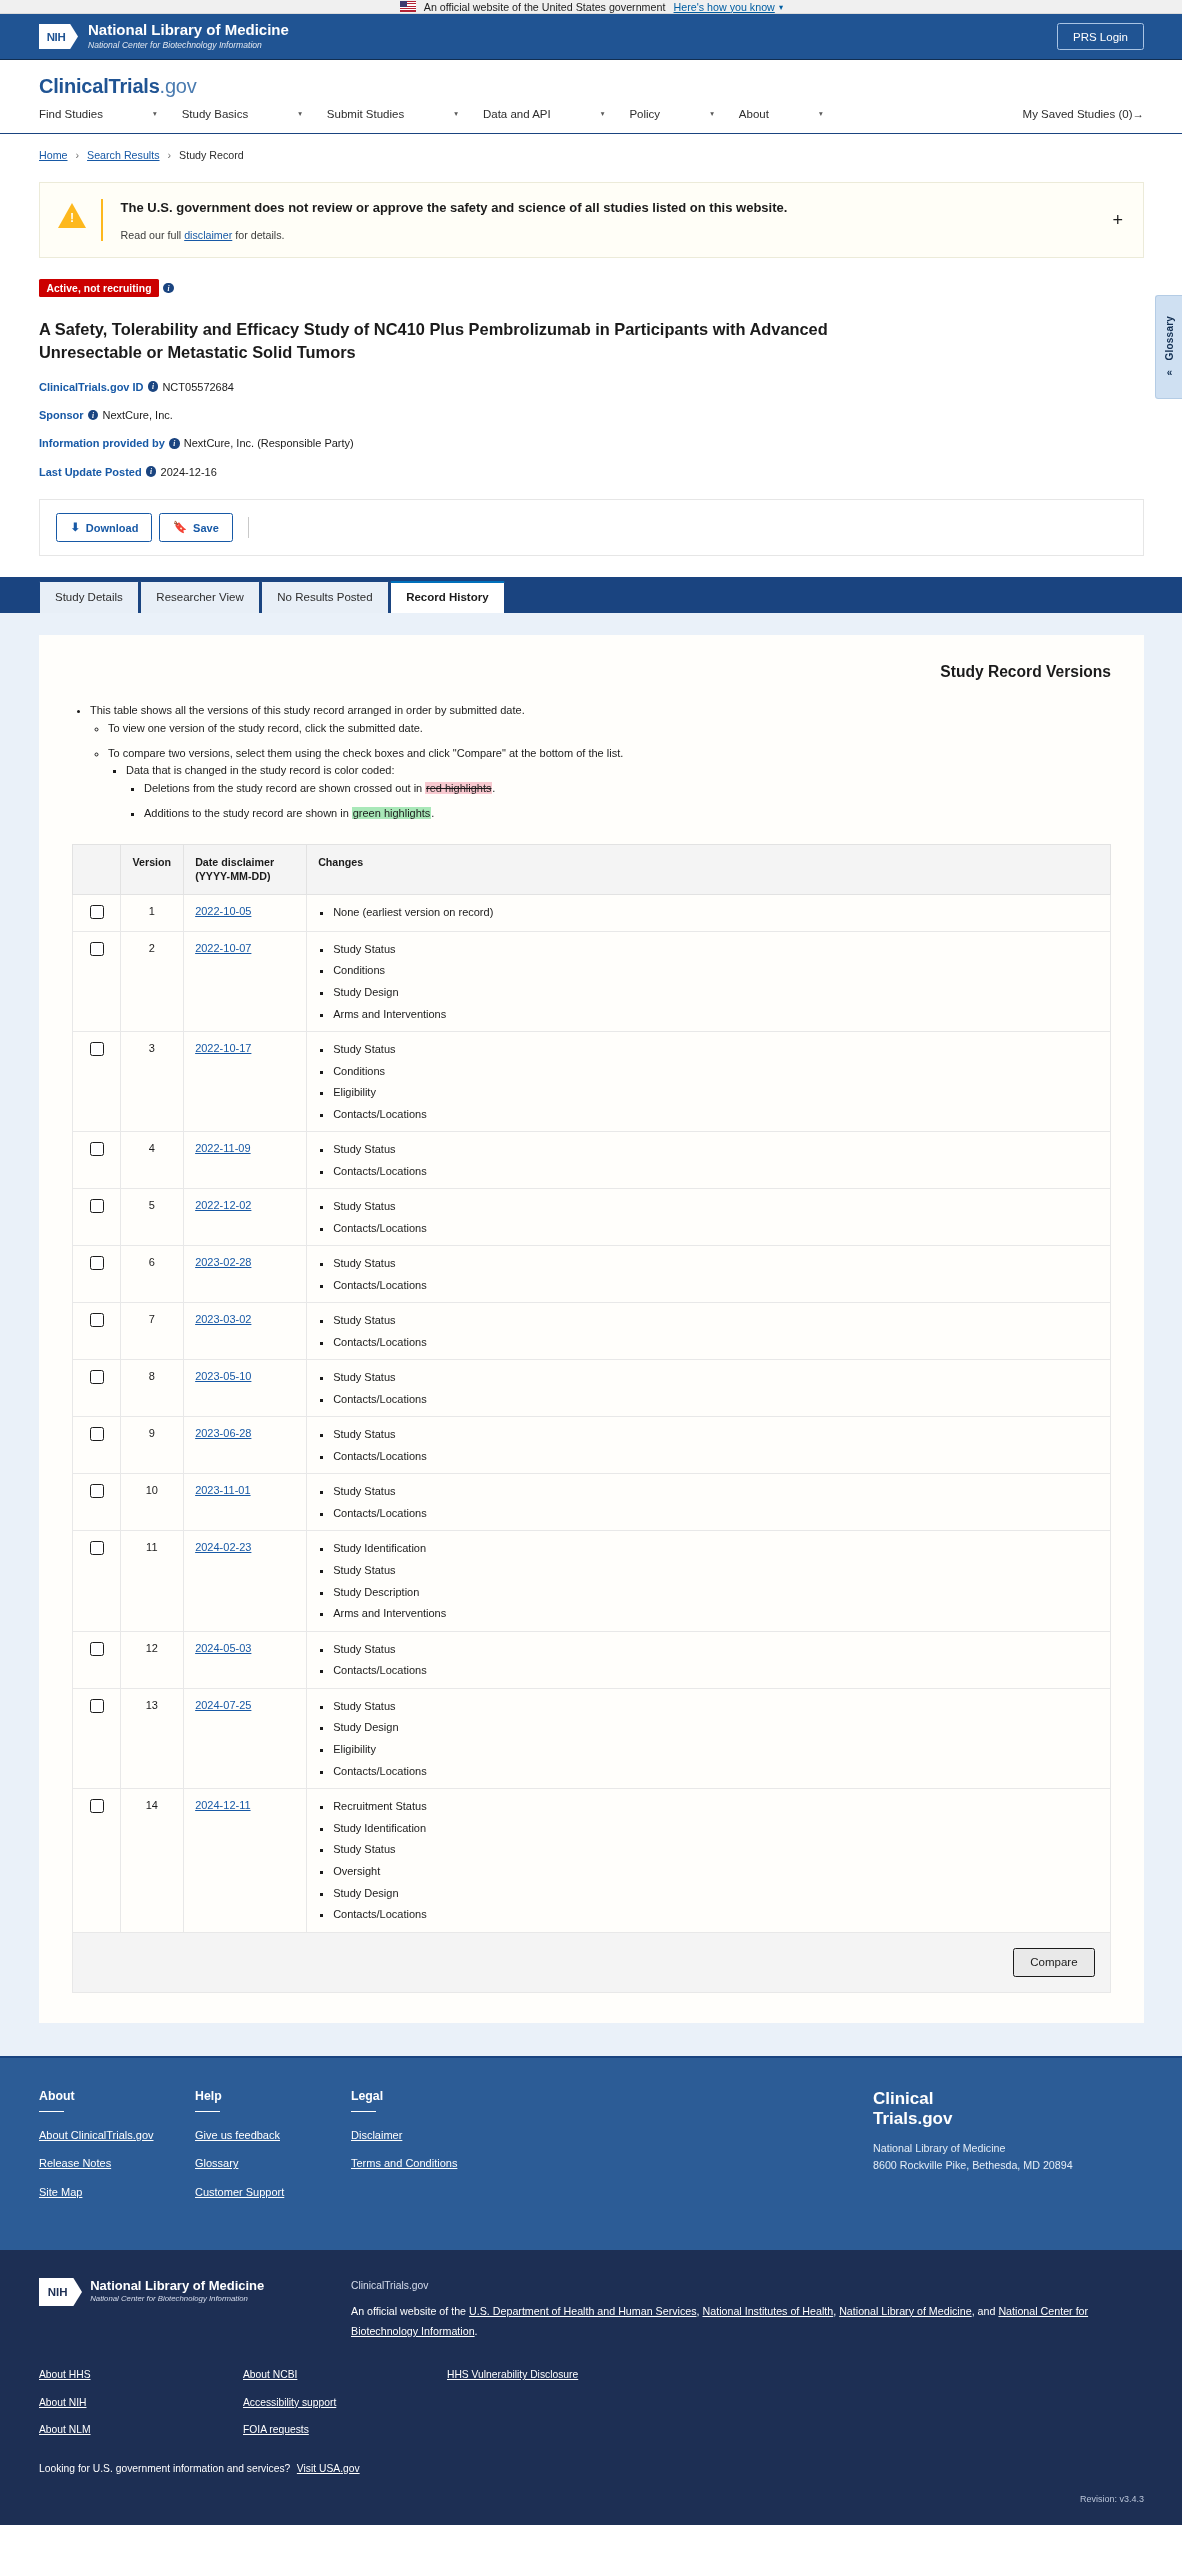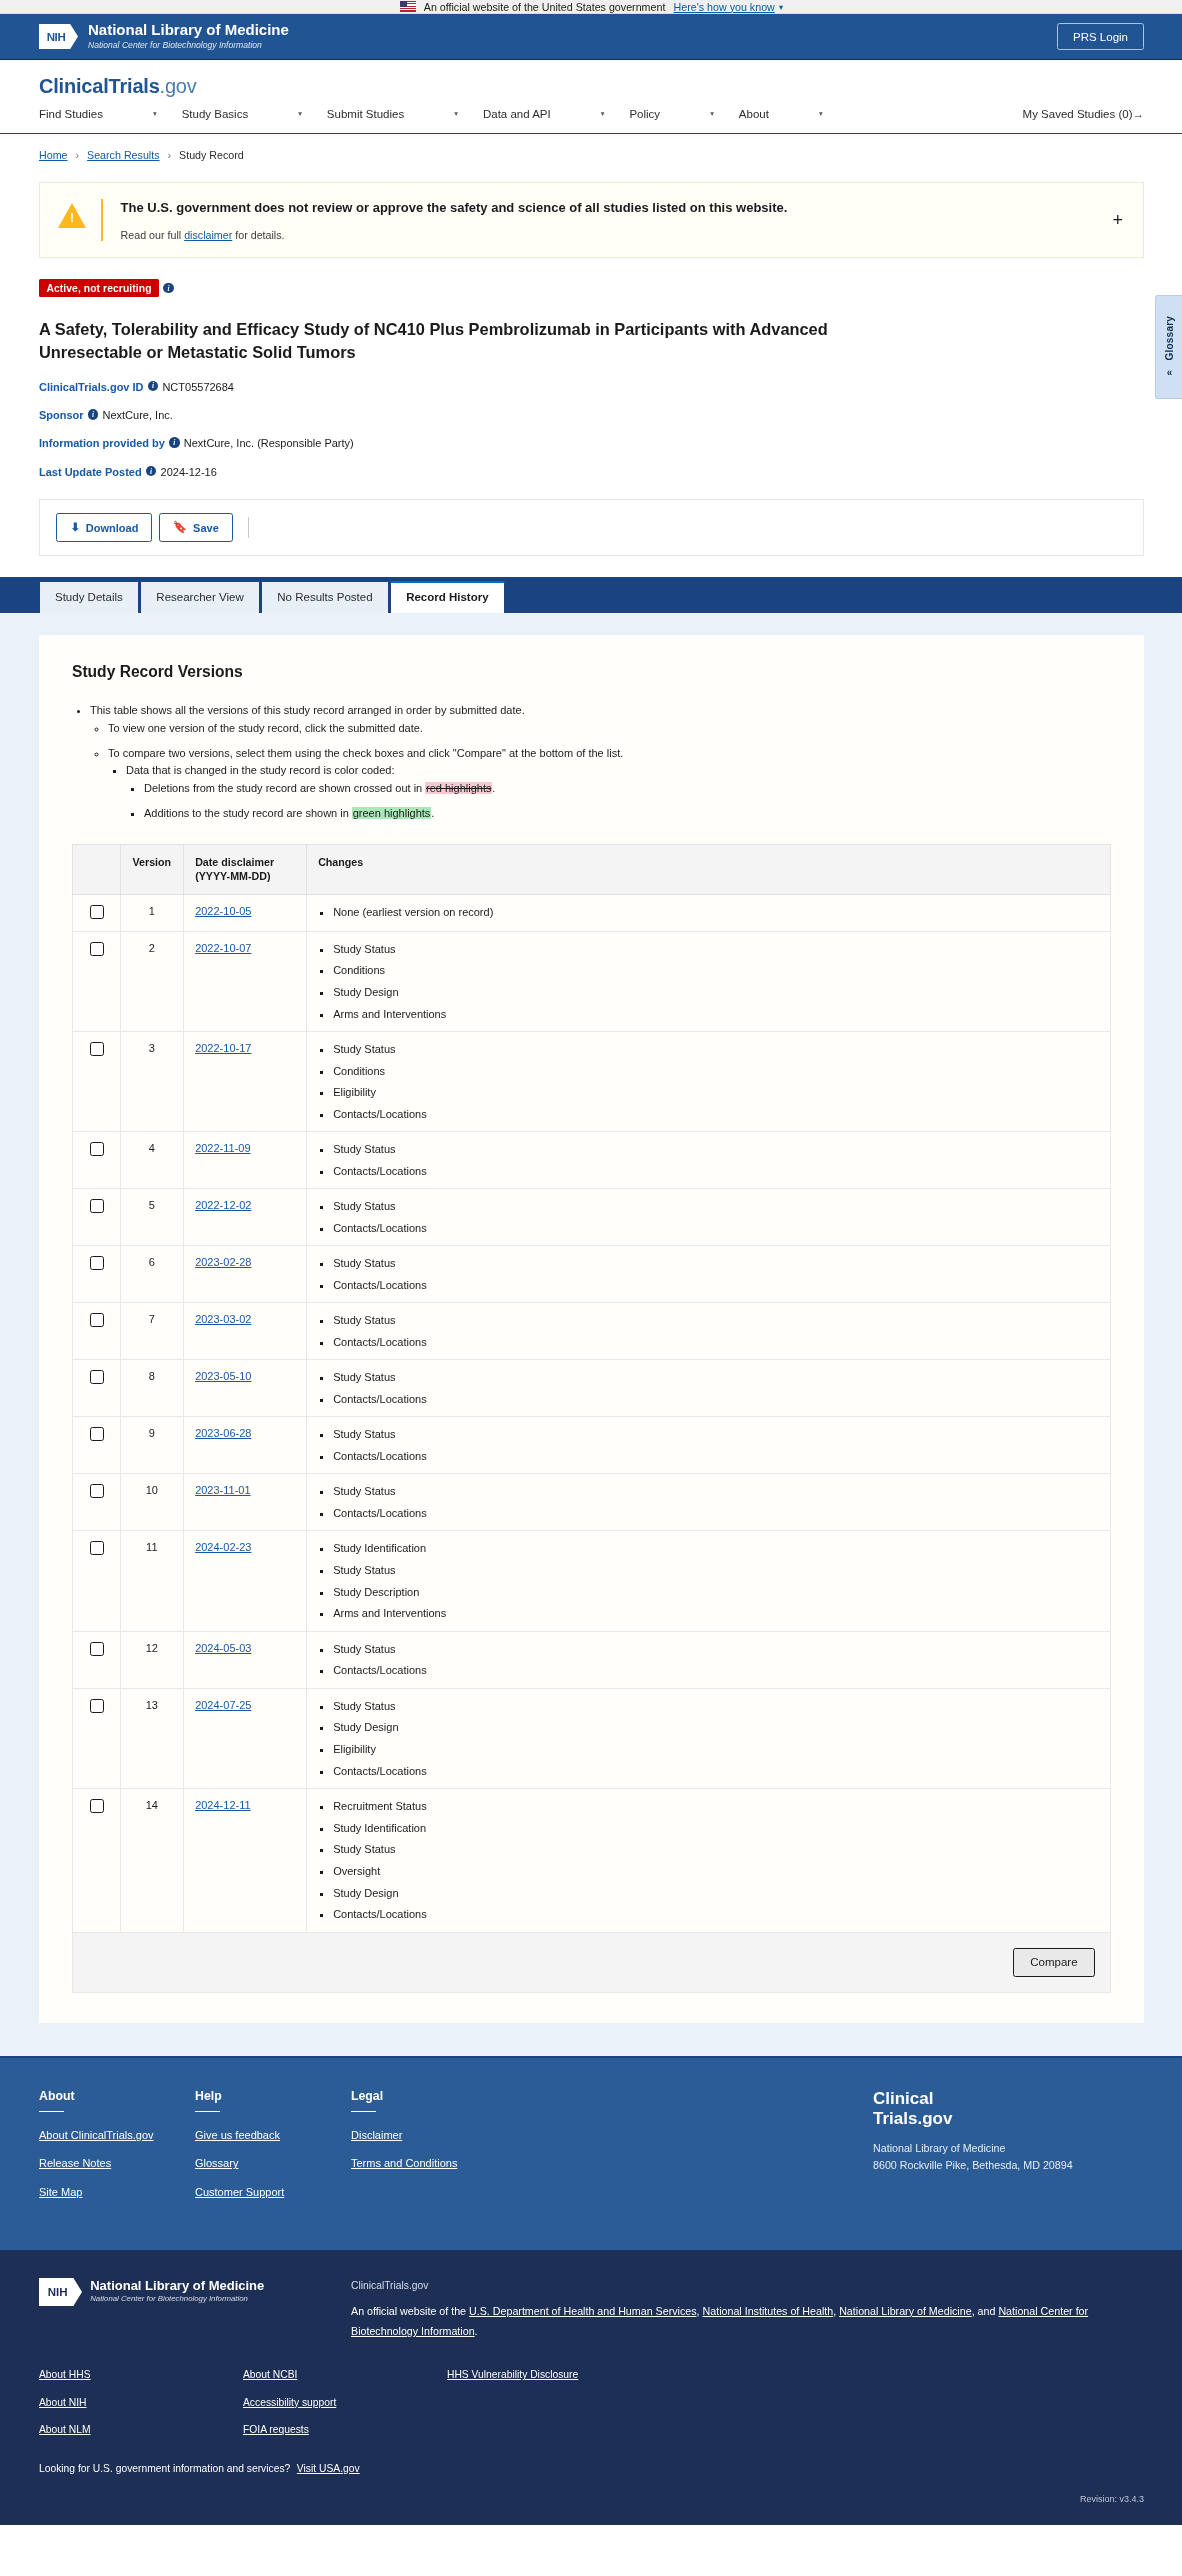--- a/index.html
+++ b/index.html
@@ -158,21 +158,21 @@
     display: inline-flex; align-items: center; justify-content: center;
     width: 10.7px; height: 10.7px; border-radius: 50%;
     background: #1a4480; color: #fff; font-size: 7.4px; font-weight: bold;
     font-style: italic; margin: 0 4.1px; flex: 0 0 10.7px; cursor: pointer;
     font-family: "Liberation Serif", serif;
   }
   .study-title {
     font-size: 16.4px; font-weight: bold; color: #1b1b1b; line-height: 1.4;
     margin: 21.4px 0 0 0; max-width: 871px;
   }
-  .meta-row { margin-top: 16.4px; font-size: 11px; color: #1b1b1b; display: flex; }
+  .meta-row { margin-top: 16.4px; font-size: 11px; color: #1b1b1b; display: flex; align-items: center; }
   .meta-label { color: #1759a6; font-weight: bold; }
   .meta-value { color: #1b1b1b; }
 
   
   .action-bar-wrap { padding: 21.4px 39px 0 39px; }
   .action-bar {
     border: 0.8px solid #e6e6e6; padding: 13px 16.4px; display: flex; align-items: center;
   }
   .btn-outline {
     border: 1.6px solid #1759a6; color: #1759a6; background: #fff;
@@ -195,21 +195,21 @@
     border-radius: 1.6px 1.6px 0 0; line-height: 1.2;
   }
   .tab.active {
     background: #fff; color: #1b1b1b; font-weight: bold;
     border-top: 2.5px solid #0071bc; padding-top: 7.4px;
   }
 
   
   .page-bg { background: #eaf1f9; padding: 21.4px 39px 33px 39px; }
   .panel { background: #fffefb; padding: 28px 33px 30px 33px; }
-  .panel h2 { font-size: 15.6px; font-weight: bold; color: #1b1b1b; margin: 0 0 21.4px 0; }
+  .panel h2 { font-size: 15.6px; font-weight: bold; color: #1b1b1b; margin: 0 0 21.4px 0; text-align: right; }
 
   .bullets { font-size: 11px; color: #1b1b1b; line-height: 1.6; }
   .bullets ul { margin: 0; padding-left: 18px; }
   .bullets ul ul { padding-left: 18px; }
   .bullets li { margin-bottom: 7.4px; }
   .bullets ul ul ul { list-style-type: square; }
   .hl-red { background: #f8c9d0; text-decoration: line-through; padding: 0 0.8px; }
   .hl-green { background: #a9e8b8; padding: 0 0.8px; }
 
   

